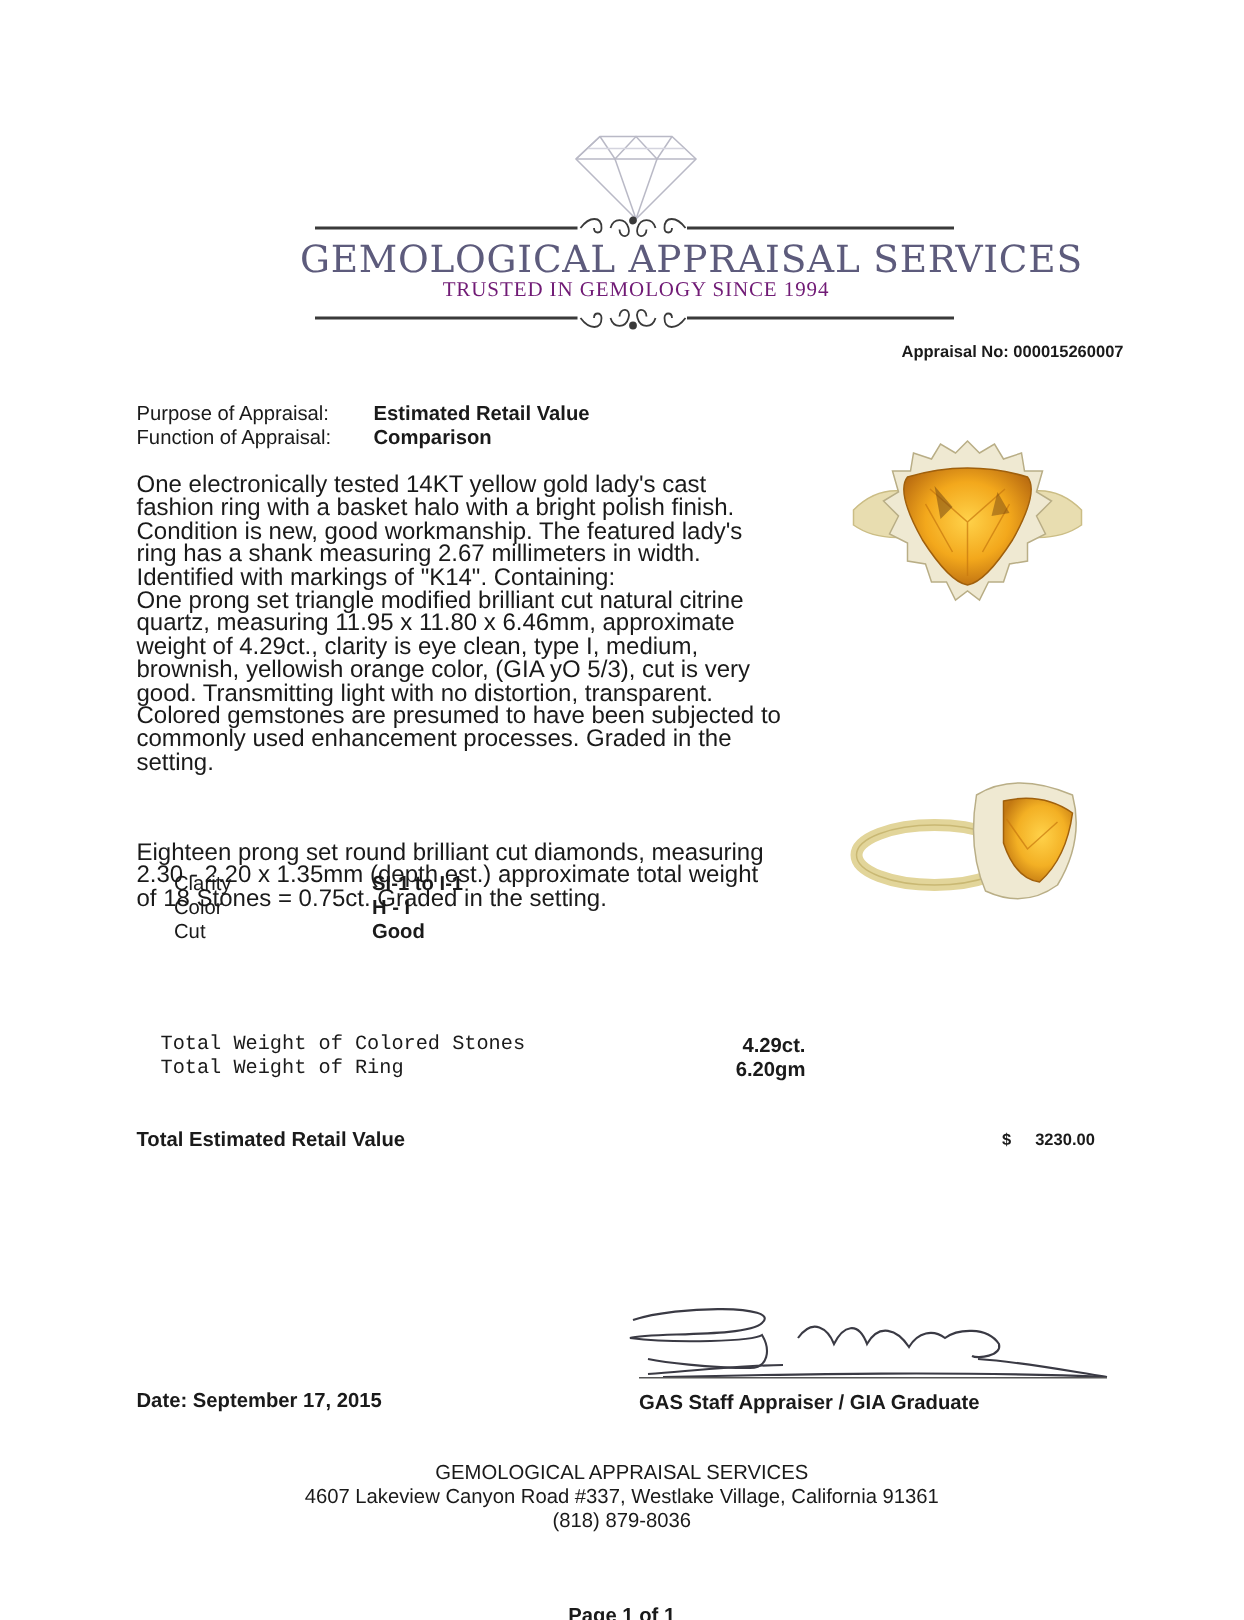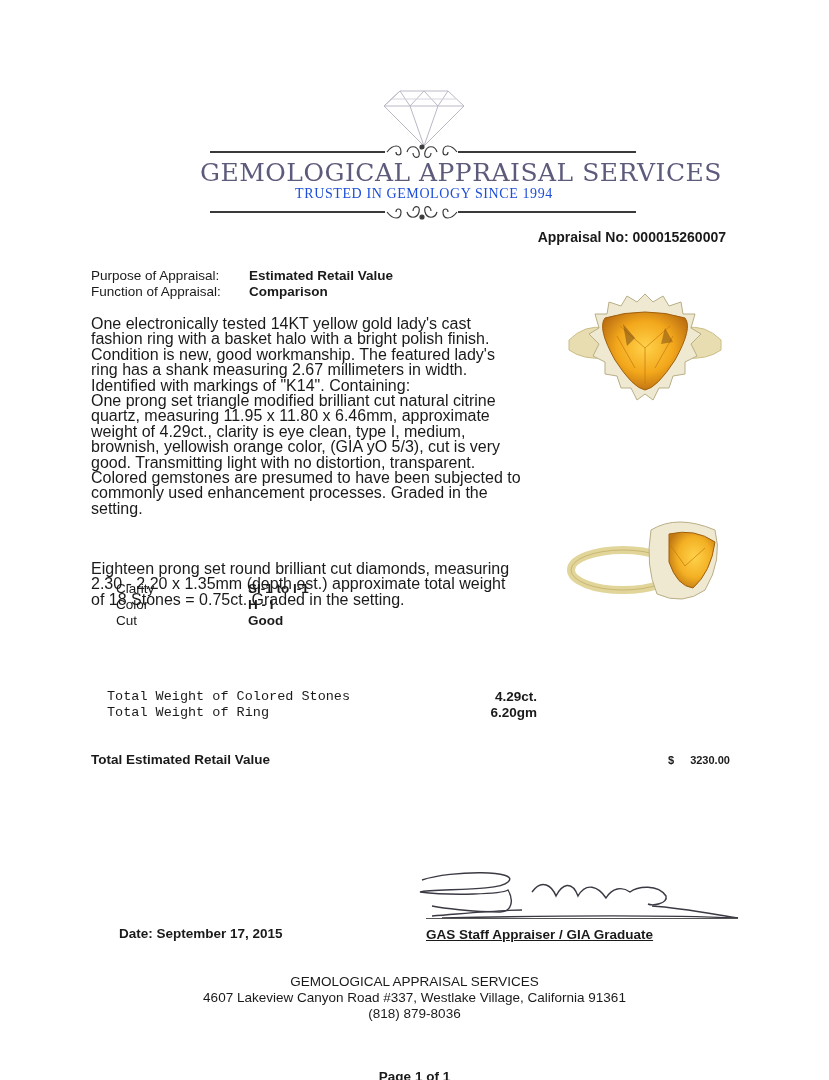--- a/index.html
+++ b/index.html
@@ -19,24 +19,24 @@
   .scroll.top { left: 385px; top: 142px; }
   .scroll.bot { left: 385px; top: 202px; }
   .logo-title {
     left: 200px; top: 158px; width: 448px; text-align: center;
     font-family: "DejaVu Serif", "Liberation Serif", serif;
     font-size: 25px; letter-spacing: 0.5px; color: #5d5b7c; white-space: nowrap;
   }
   .logo-tagline {
     left: 200px; top: 186px; width: 448px; text-align: center;
     font-family: "Liberation Serif", serif;
-    font-size: 14px; letter-spacing: 0.6px; color: #1d4ed8; white-space: nowrap;
+    font-size: 14px; letter-spacing: 0.6px; color: #701a75; white-space: nowrap;
   }
 
-  .appraisal-no { right: 103px; top: 229px; font-size: 14px; font-weight: bold; }
+  .appraisal-no { right: 80px; top: 229px; font-size: 11px; font-weight: bold; }
 
   .kv { font-size: 13.5px; line-height: 16px; }
   .kv .k { position: absolute; left: 0; white-space: nowrap; }
   .kv .v { position: absolute; left: 158px; font-weight: bold; white-space: nowrap; }
 
   .para { left: 91px; width: 430px; font-size: 16px; line-height: 15.4px; }
 
   .grades { left: 116px; top: 581px; font-size: 13.5px; line-height: 16px; }
   .grades .row { position: relative; height: 16px; }
   .grades .k { position: absolute; left: 0; }
@@ -46,22 +46,22 @@
   .totals .row { position: relative; height: 15.5px; }
   .totals .k { position: absolute; left: 16px; white-space: nowrap; font-family: Liberation Mono, monospace; }
   .totals .v { position: absolute; right: 4px; font-weight: bold; margin-left: 28px; }
 
   .total-retail { left: 91px; top: 752px; font-size: 13.5px; font-weight: bold; }
   .total-value { left: 668px; top: 754px; font-size: 11px; font-weight: bold; white-space: nowrap; }
   .total-value .cur { margin-right: 16px; }
 
   .signature { left: 412px; top: 866px; width: 332px; height: 60px; }
   .sig-line { left: 426px; top: 918px; width: 312px; height: 1px; background: #555; }
-  .sig-title { left: 426px; top: 927px; font-size: 13.5px; font-weight: bold; text-decoration: underline; }
-  .date { left: 91px; top: 926px; font-size: 13.5px; font-weight: bold; margin-left: 28px; }
+  .sig-title { left: 426px; top: 927px; font-size: 13.5px; font-weight: bold; }
+  .date { left: 91px; top: 926px; font-size: 13.5px; font-weight: bold; }
 
   .footer { left: 0; width: 829px; text-align: center; font-size: 13.5px; line-height: 16px; }
   .footer.name { top: 974px; }
   .footer.addr { top: 990px; }
   .footer.phone { top: 1006px; }
   .footer.page { top: 1025px; font-weight: bold; margin-top: 44px; }
 
   .ring-photo { border-radius: 4px; }
   .ring-top { left: 565px; top: 288px; width: 160px; height: 122px; }
   .ring-side { left: 565px; top: 490px; width: 175px; height: 120px; }

